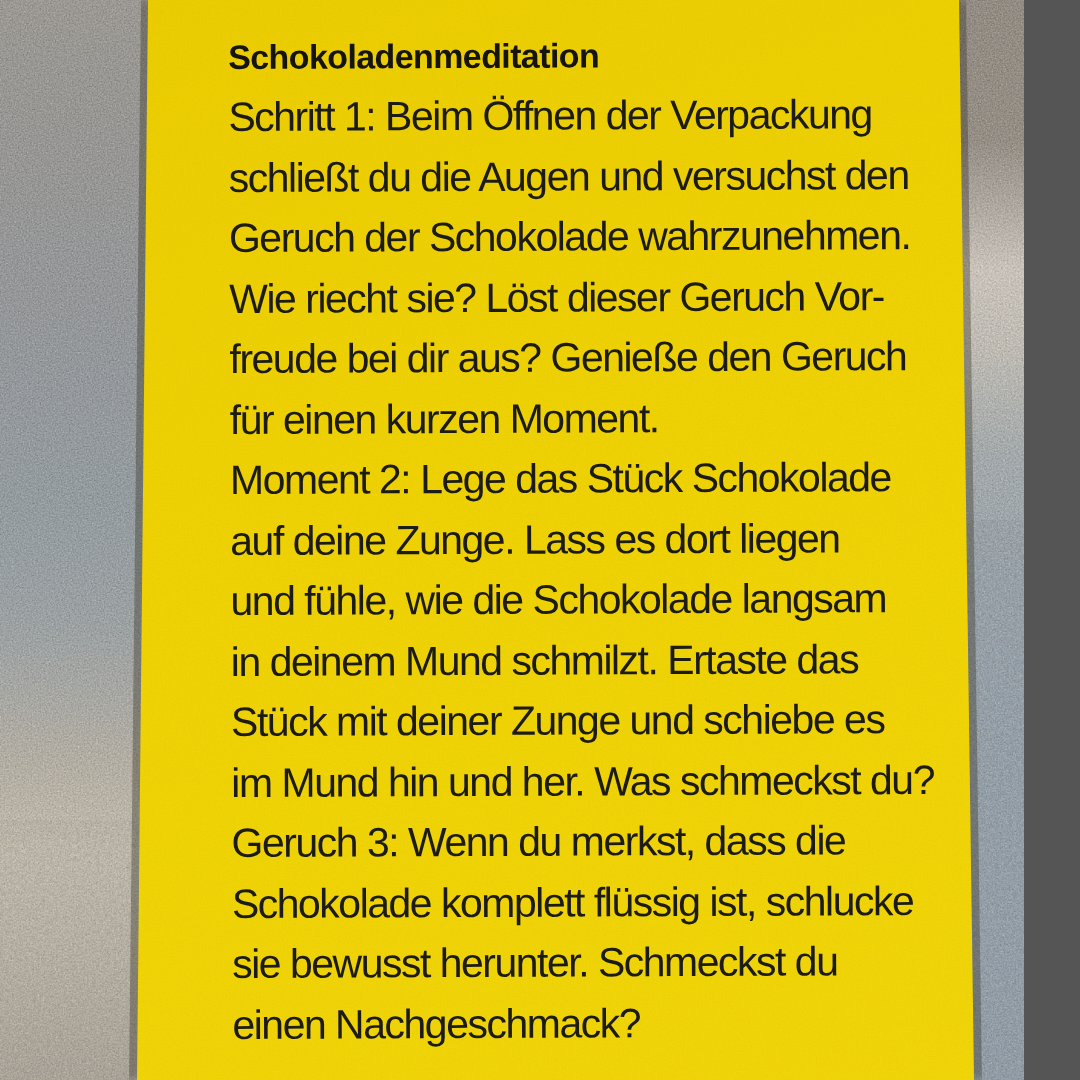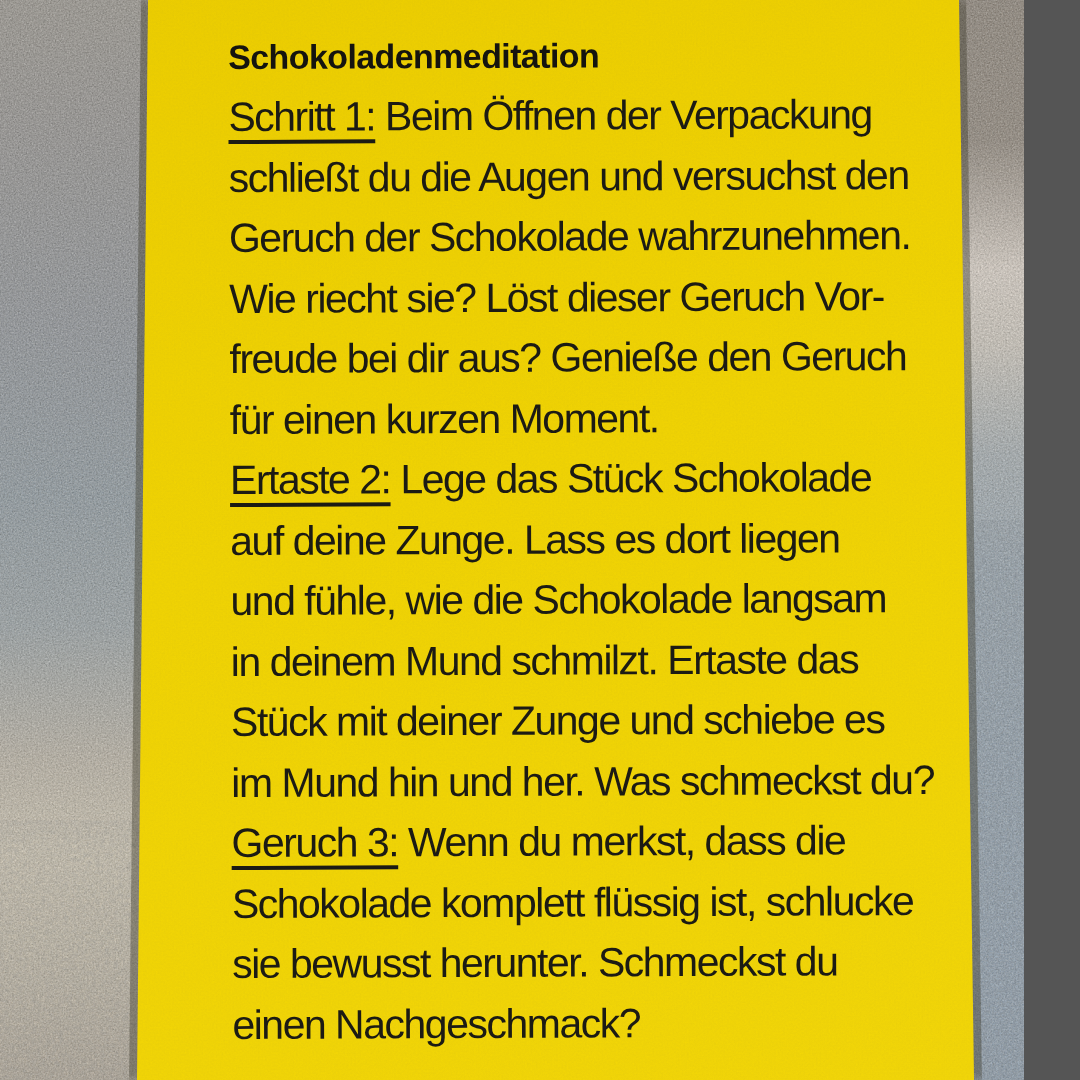--- a/index.html
+++ b/index.html
@@ -66,21 +66,20 @@
     white-space: nowrap;
   }
   .line {
     font-size: 41px;
     font-weight: 400;
     letter-spacing: -1.5px;
     line-height: 60.5px;
     white-space: nowrap;
   }
   .u {
-    text-decoration: underline;
     text-decoration-thickness: 3.5px;
     text-underline-offset: 9px;
   }
 
   
   .grain-overlay { opacity: 0.07; }
 </style>
 </head>
 <body>
 
@@ -115,21 +114,21 @@
 
   <div class="card-content">
     <div class="title">Schokoladenmeditation</div>
     <div class="lines">
         <div class="line"><span class="u">Schritt 1:</span><span> Beim Öffnen der Verpackung</span></div>
         <div class="line"><span>schließt du die Augen und versuchst den</span></div>
         <div class="line"><span>Geruch der Schokolade wahrzunehmen.</span></div>
         <div class="line"><span>Wie riecht sie? Löst dieser Geruch Vor-</span></div>
         <div class="line"><span>freude bei dir aus? Genieße den Geruch</span></div>
         <div class="line"><span>für einen kurzen Moment.</span></div>
-        <div class="line"><span class="u">Ertaste 2:</span><span> Lege das Stück Schokolade</span></div>
+        <div class="line"><span class="u">Moment 2:</span><span> Lege das Stück Schokolade</span></div>
         <div class="line"><span>auf deine Zunge. Lass es dort liegen</span></div>
         <div class="line"><span>und fühle, wie die Schokolade langsam</span></div>
         <div class="line"><span>in deinem Mund schmilzt. Ertaste das</span></div>
         <div class="line"><span>Stück mit deiner Zunge und schiebe es</span></div>
         <div class="line"><span>im Mund hin und her. Was schmeckst du?</span></div>
         <div class="line"><span class="u">Geruch 3:</span><span> Wenn du merkst, dass die</span></div>
         <div class="line"><span>Schokolade komplett flüssig ist, schlucke</span></div>
         <div class="line"><span>sie bewusst herunter. Schmeckst du</span></div>
         <div class="line"><span>einen Nachgeschmack?</span></div>
       </div>

